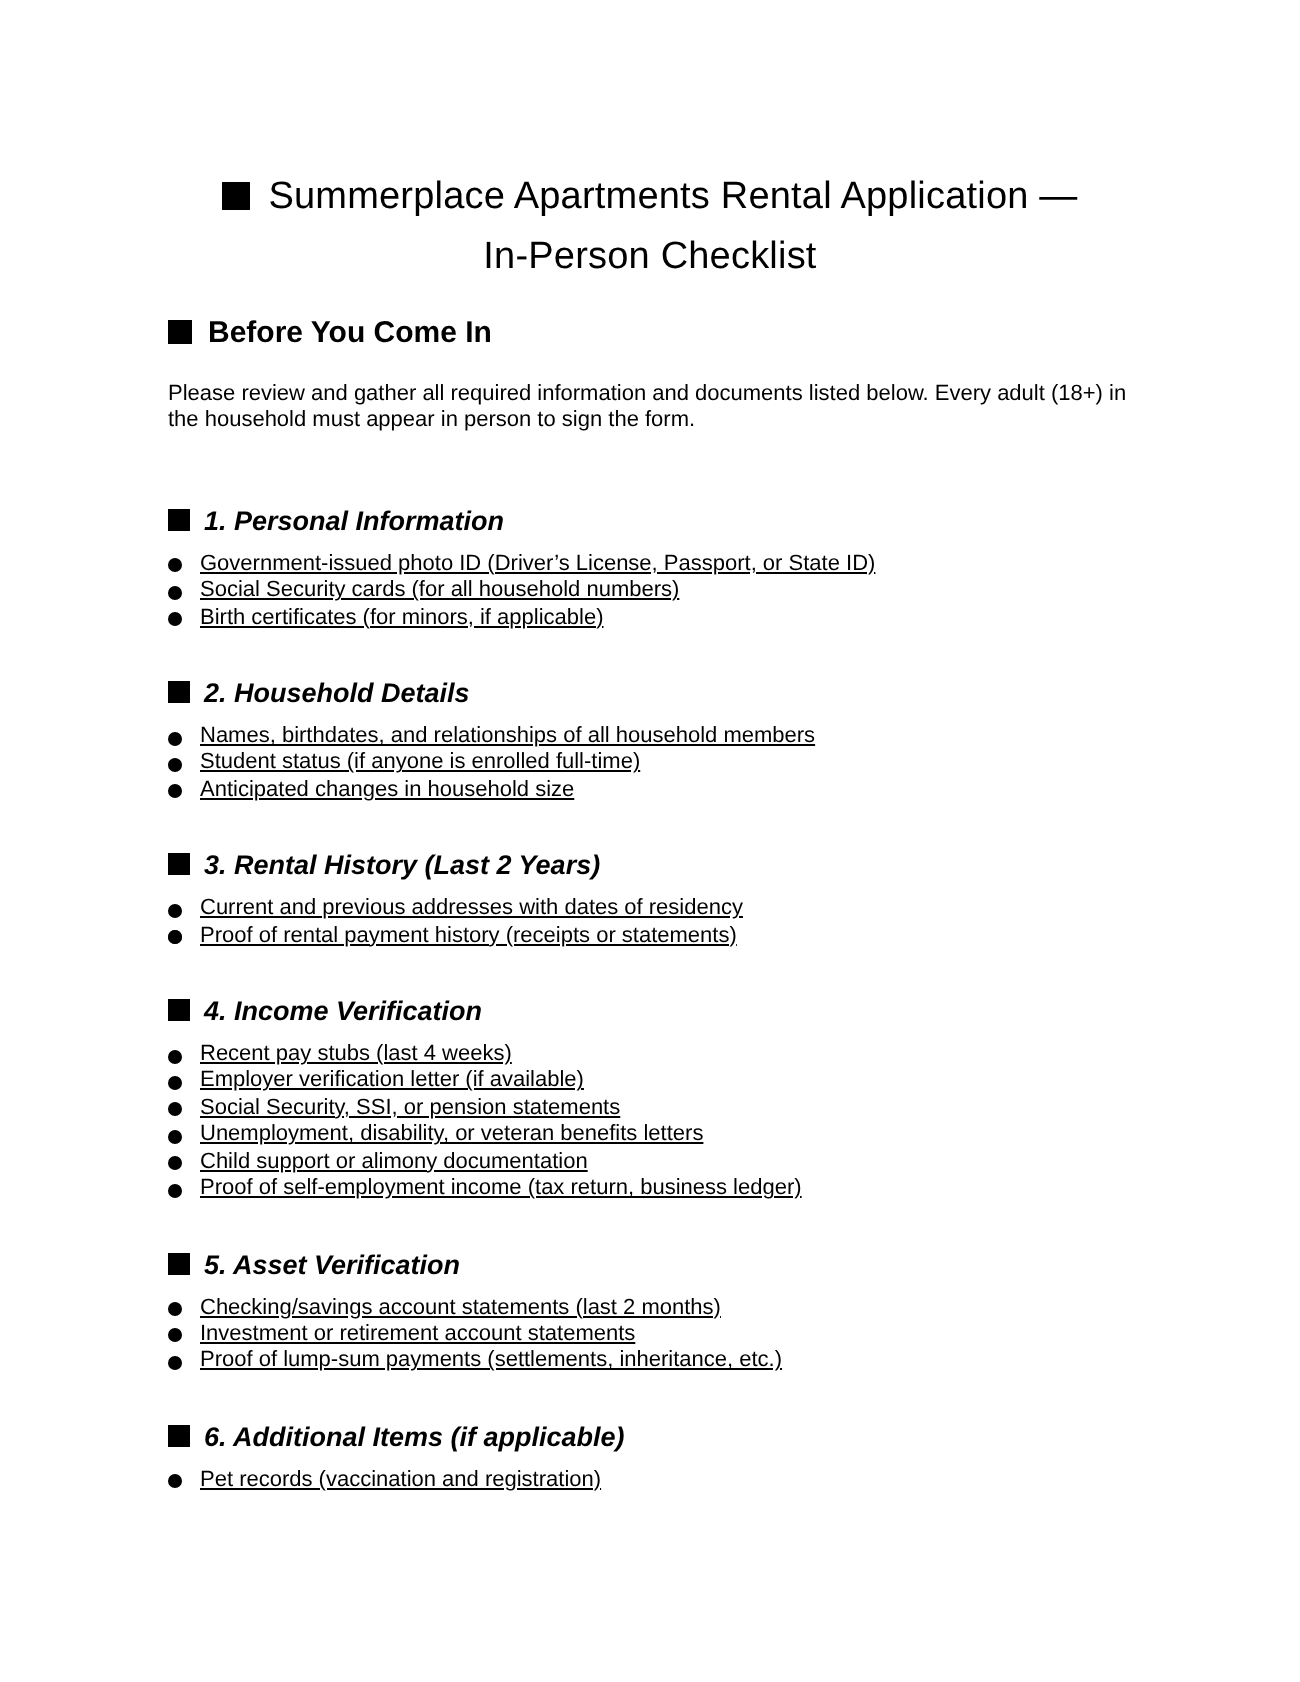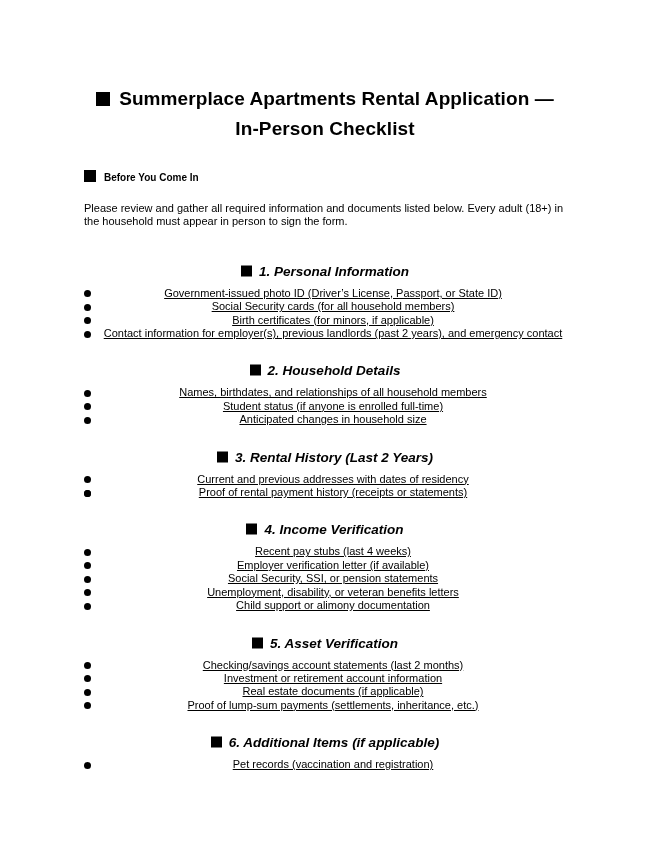--- a/index.html
+++ b/index.html
@@ -15,51 +15,51 @@
     font-family: "Liberation Sans", "DejaVu Sans", sans-serif;
   }
   .doc {
     box-sizing: border-box;
     width: 650px;
     height: 841px;
     padding: 84px 84px 0 84px;
   }
   
   .doc-title {
-    margin: 0 0 25px 0;
+    margin: 0 0 14px 0;
     font-size: 19px;
-    font-weight: bold;
+    font-weight: normal;
     line-height: 30px;
     text-align: center;
     letter-spacing: 0.1px;
   }
   
   .sq {
     display: inline-block;
     background: #000000;
     vertical-align: baseline;
     transform: translateY(1px);
   }
   .sq-lg { width: 14px; height: 14px; margin-right: 9px; }
   .sq-md { width: 12px; height: 12px; margin-right: 8px; }
   .sq-sm { width: 11px; height: 11px; margin-right: 7px; }
   
   .intro-heading {
     margin: 0 0 13px 0;
-    font-size: 10px;
+    font-size: 15px;
     font-weight: bold;
     line-height: 17px;
   }
   .intro-paragraph {
     margin: 16px 0 35px 0;
     font-size: 11px;
     line-height: 13.4px;
   }
   
-  .section { margin-top: 23px; text-align: center; }
+  .section { margin-top: 23px; }
   .section:first-child { margin-top: 0; }
   .sec-h {
     margin: 0 0 7px 0;
     font-size: 13.5px;
     font-weight: bold;
     font-style: italic;
     line-height: 16px;
   }
   .sec-h .sq { transform: translateY(0.5px); }
   .checklist {
@@ -94,25 +94,24 @@
   <h2 class="intro-heading"><span class="sq sq-md"></span><span>Before You Come In</span></h2>
 
   <p class="intro-paragraph">Please review and gather all required information and documents listed below. Every adult (18+) in the household must appear in person to sign the form.</p>
 
   <div id="sections">
   <section class="section">
     <h3 class="sec-h"><span class="sq sq-sm"></span><span class="sec-h-label">1. Personal Information</span></h3>
     <ul class="checklist">
   <li class="check-item"><span class="dot"></span><span class="check-item-text">Government-issued photo ID (Driver’s License, Passport, or State ID)</span></li>
 
-  <li class="check-item"><span class="dot"></span><span class="check-item-text">Social Security cards (for all household members)</span></li>
+  <li class="check-item"><span class="dot"></span><span class="check-item-text">Social Security cards (for all household numbers)</span></li>
 
   <li class="check-item"><span class="dot"></span><span class="check-item-text">Birth certificates (for minors, if applicable)</span></li>
 
-  <li class="check-item"><span class="dot"></span><span class="check-item-text">Contact information for employer(s), previous landlords (past 2 years), and emergency contact</span></li>
 </ul>
   </section>
 
   <section class="section">
     <h3 class="sec-h"><span class="sq sq-sm"></span><span class="sec-h-label">2. Household Details</span></h3>
     <ul class="checklist">
   <li class="check-item"><span class="dot"></span><span class="check-item-text">Names, birthdates, and relationships of all household members</span></li>
 
   <li class="check-item"><span class="dot"></span><span class="check-item-text">Student status (if anyone is enrolled full-time)</span></li>
 
@@ -137,31 +136,31 @@
   <li class="check-item"><span class="dot"></span><span class="check-item-text">Recent pay stubs (last 4 weeks)</span></li>
 
   <li class="check-item"><span class="dot"></span><span class="check-item-text">Employer verification letter (if available)</span></li>
 
   <li class="check-item"><span class="dot"></span><span class="check-item-text">Social Security, SSI, or pension statements</span></li>
 
   <li class="check-item"><span class="dot"></span><span class="check-item-text">Unemployment, disability, or veteran benefits letters</span></li>
 
   <li class="check-item"><span class="dot"></span><span class="check-item-text">Child support or alimony documentation</span></li>
 
+  <li class="check-item"><span class="dot"></span><span class="check-item-text">Proof of self-employment income (tax return, business ledger)</span></li>
 </ul>
   </section>
 
   <section class="section">
     <h3 class="sec-h"><span class="sq sq-sm"></span><span class="sec-h-label">5. Asset Verification</span></h3>
     <ul class="checklist">
   <li class="check-item"><span class="dot"></span><span class="check-item-text">Checking/savings account statements (last 2 months)</span></li>
 
-  <li class="check-item"><span class="dot"></span><span class="check-item-text">Investment or retirement account information</span></li>
+  <li class="check-item"><span class="dot"></span><span class="check-item-text">Investment or retirement account statements</span></li>
 
-  <li class="check-item"><span class="dot"></span><span class="check-item-text">Real estate documents (if applicable)</span></li>
 
   <li class="check-item"><span class="dot"></span><span class="check-item-text">Proof of lump-sum payments (settlements, inheritance, etc.)</span></li>
 </ul>
   </section>
 
   <section class="section">
     <h3 class="sec-h"><span class="sq sq-sm"></span><span class="sec-h-label">6. Additional Items (if applicable)</span></h3>
     <ul class="checklist">
   <li class="check-item"><span class="dot"></span><span class="check-item-text">Pet records (vaccination and registration)</span></li>
 </ul>

